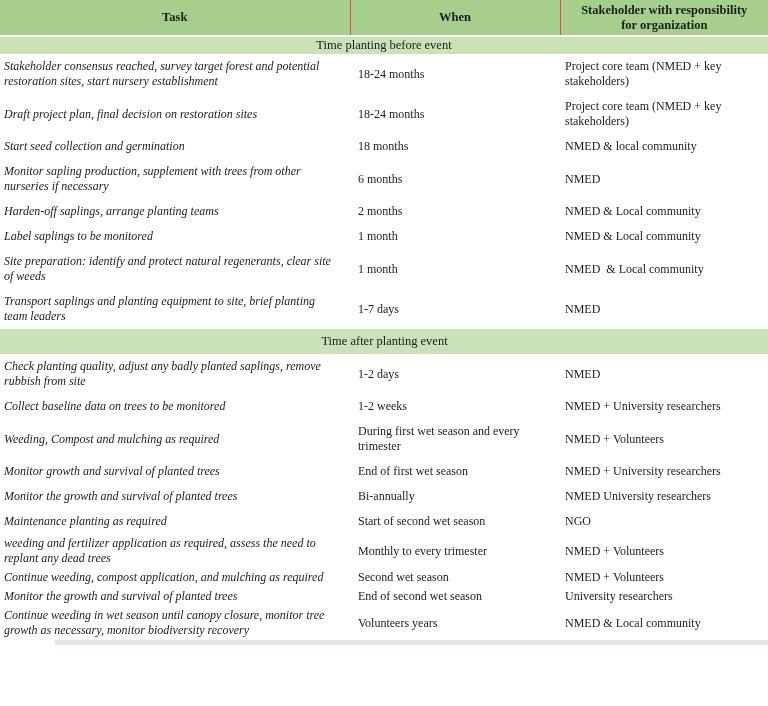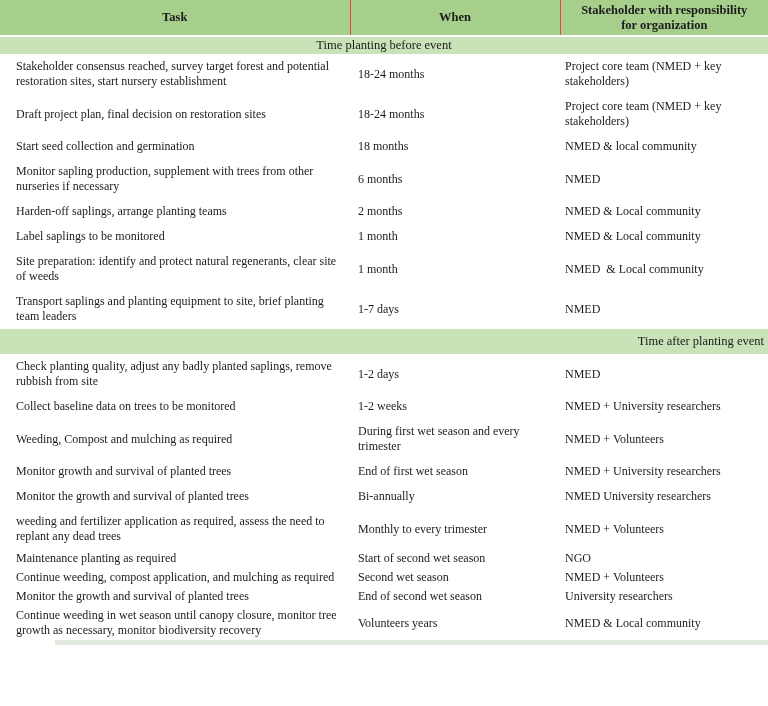--- a/index.html
+++ b/index.html
@@ -39,36 +39,36 @@
 
   td {
     font-size: 12px;
     line-height: 15px;
     vertical-align: middle;
   }
   tr.data-row td {
     padding-top: 5px;
     padding-bottom: 5px;
   }
-  td.cell-task        { padding-left: 16px;  padding-right: 10px; }
+  td.cell-task        { padding-left: 4px;  padding-right: 10px; font-style: italic; }
   td.cell-when        { padding-left: 8px;  padding-right: 6px; }
   td.cell-stakeholder { padding-left: 5px;  padding-right: 12px; }
 
   tr.section-row td {
     background: var(--section_bg, #c9e2b7);
     font-weight: normal;
     font-size: 12.5px;
     line-height: 15px;
   }
   tr.section-row.align-center td {
     text-align: center;
     padding: 1px 4px;
   }
   tr.section-row.align-left td {
-    text-align: right;
+    text-align: center;
     padding: 5px 4px 5px 5px;
     margin-top: 36px;
   }
 
   
   tbody tr:nth-child(n+17) td {
     padding-top: 2px;
     padding-bottom: 2px;
   }
 
@@ -161,30 +161,30 @@
         <td class="cell-task">Monitor growth and survival of planted trees</td>
         <td class="cell-when">End of first wet season</td>
         <td class="cell-stakeholder">NMED + University researchers</td>
       </tr>
       <tr class="data-row">
         <td class="cell-task">Monitor the growth and survival of planted trees</td>
         <td class="cell-when">Bi-annually</td>
         <td class="cell-stakeholder">NMED University researchers</td>
       </tr>
       <tr class="data-row">
+        <td class="cell-task">Maintenance planting as required</td>
+        <td class="cell-when">Start of second wet season</td>
+        <td class="cell-stakeholder">NGO</td>
+      </tr>
+      <tr class="data-row">
         <td class="cell-task">weeding and fertilizer application as required, assess the need to replant any dead trees</td>
         <td class="cell-when">Monthly to every trimester</td>
         <td class="cell-stakeholder">NMED + Volunteers</td>
       </tr>
       <tr class="data-row">
-        <td class="cell-task">Maintenance planting as required</td>
-        <td class="cell-when">Start of second wet season</td>
-        <td class="cell-stakeholder">NGO</td>
-      </tr>
-      <tr class="data-row">
         <td class="cell-task">Continue weeding, compost application, and mulching as required</td>
         <td class="cell-when">Second wet season</td>
         <td class="cell-stakeholder">NMED + Volunteers</td>
       </tr>
       <tr class="data-row">
         <td class="cell-task">Monitor the growth and survival of planted trees</td>
         <td class="cell-when">End of second wet season</td>
         <td class="cell-stakeholder">University researchers</td>
       </tr>
       <tr class="data-row">

